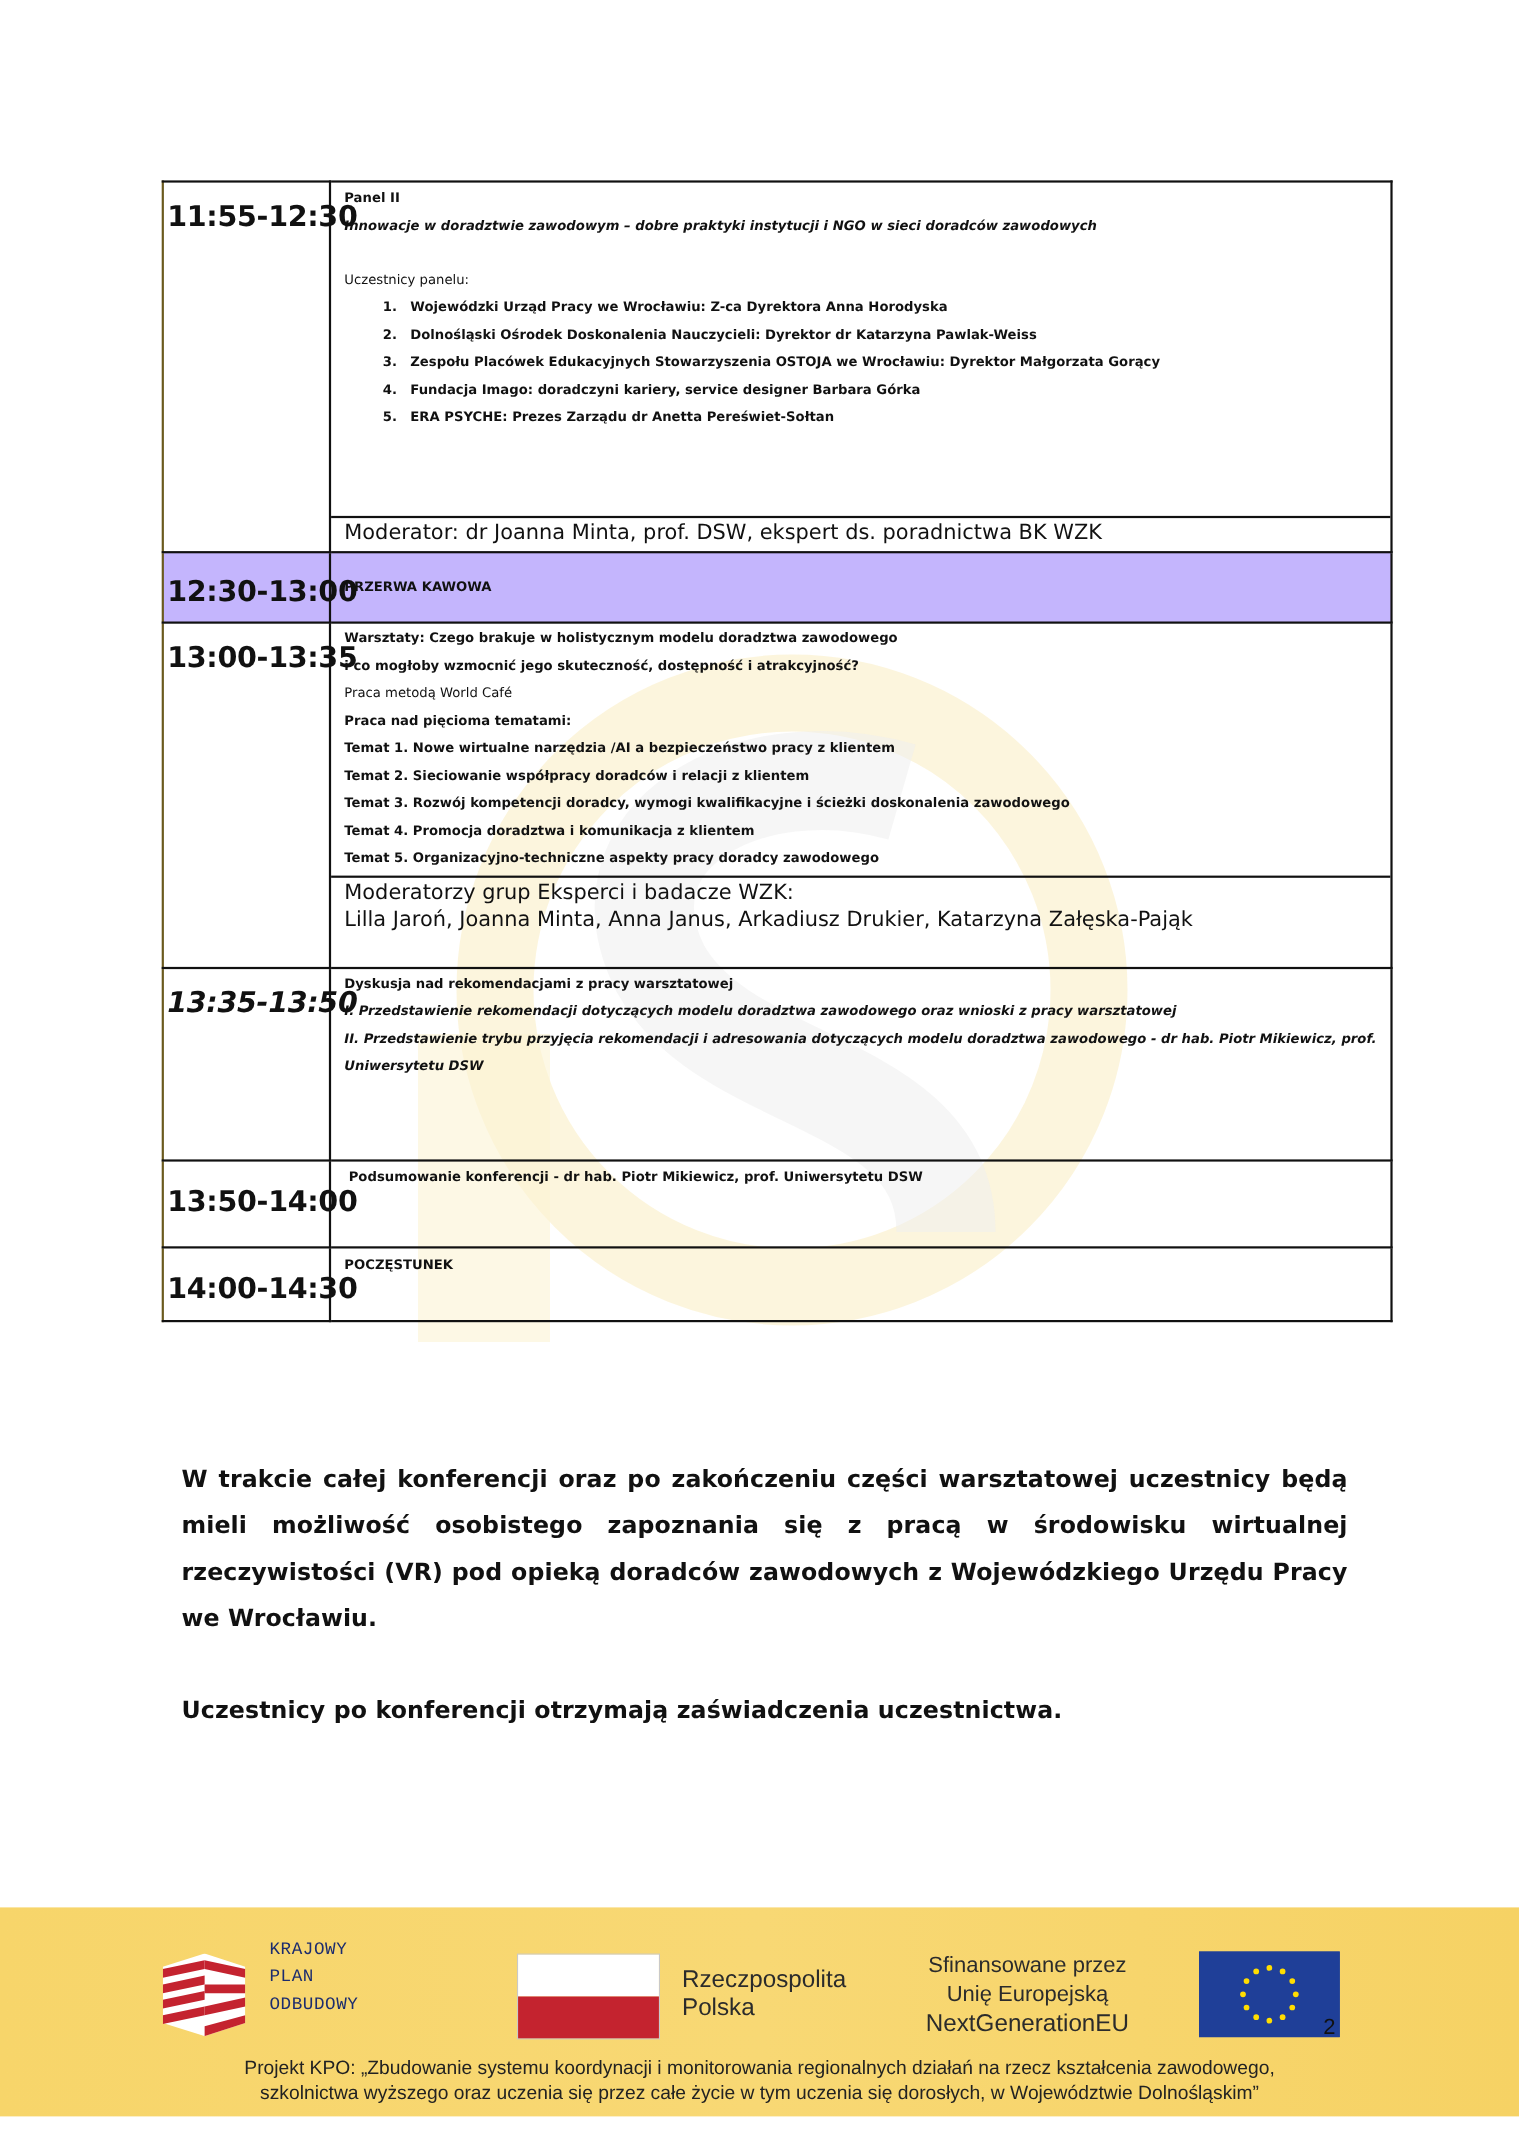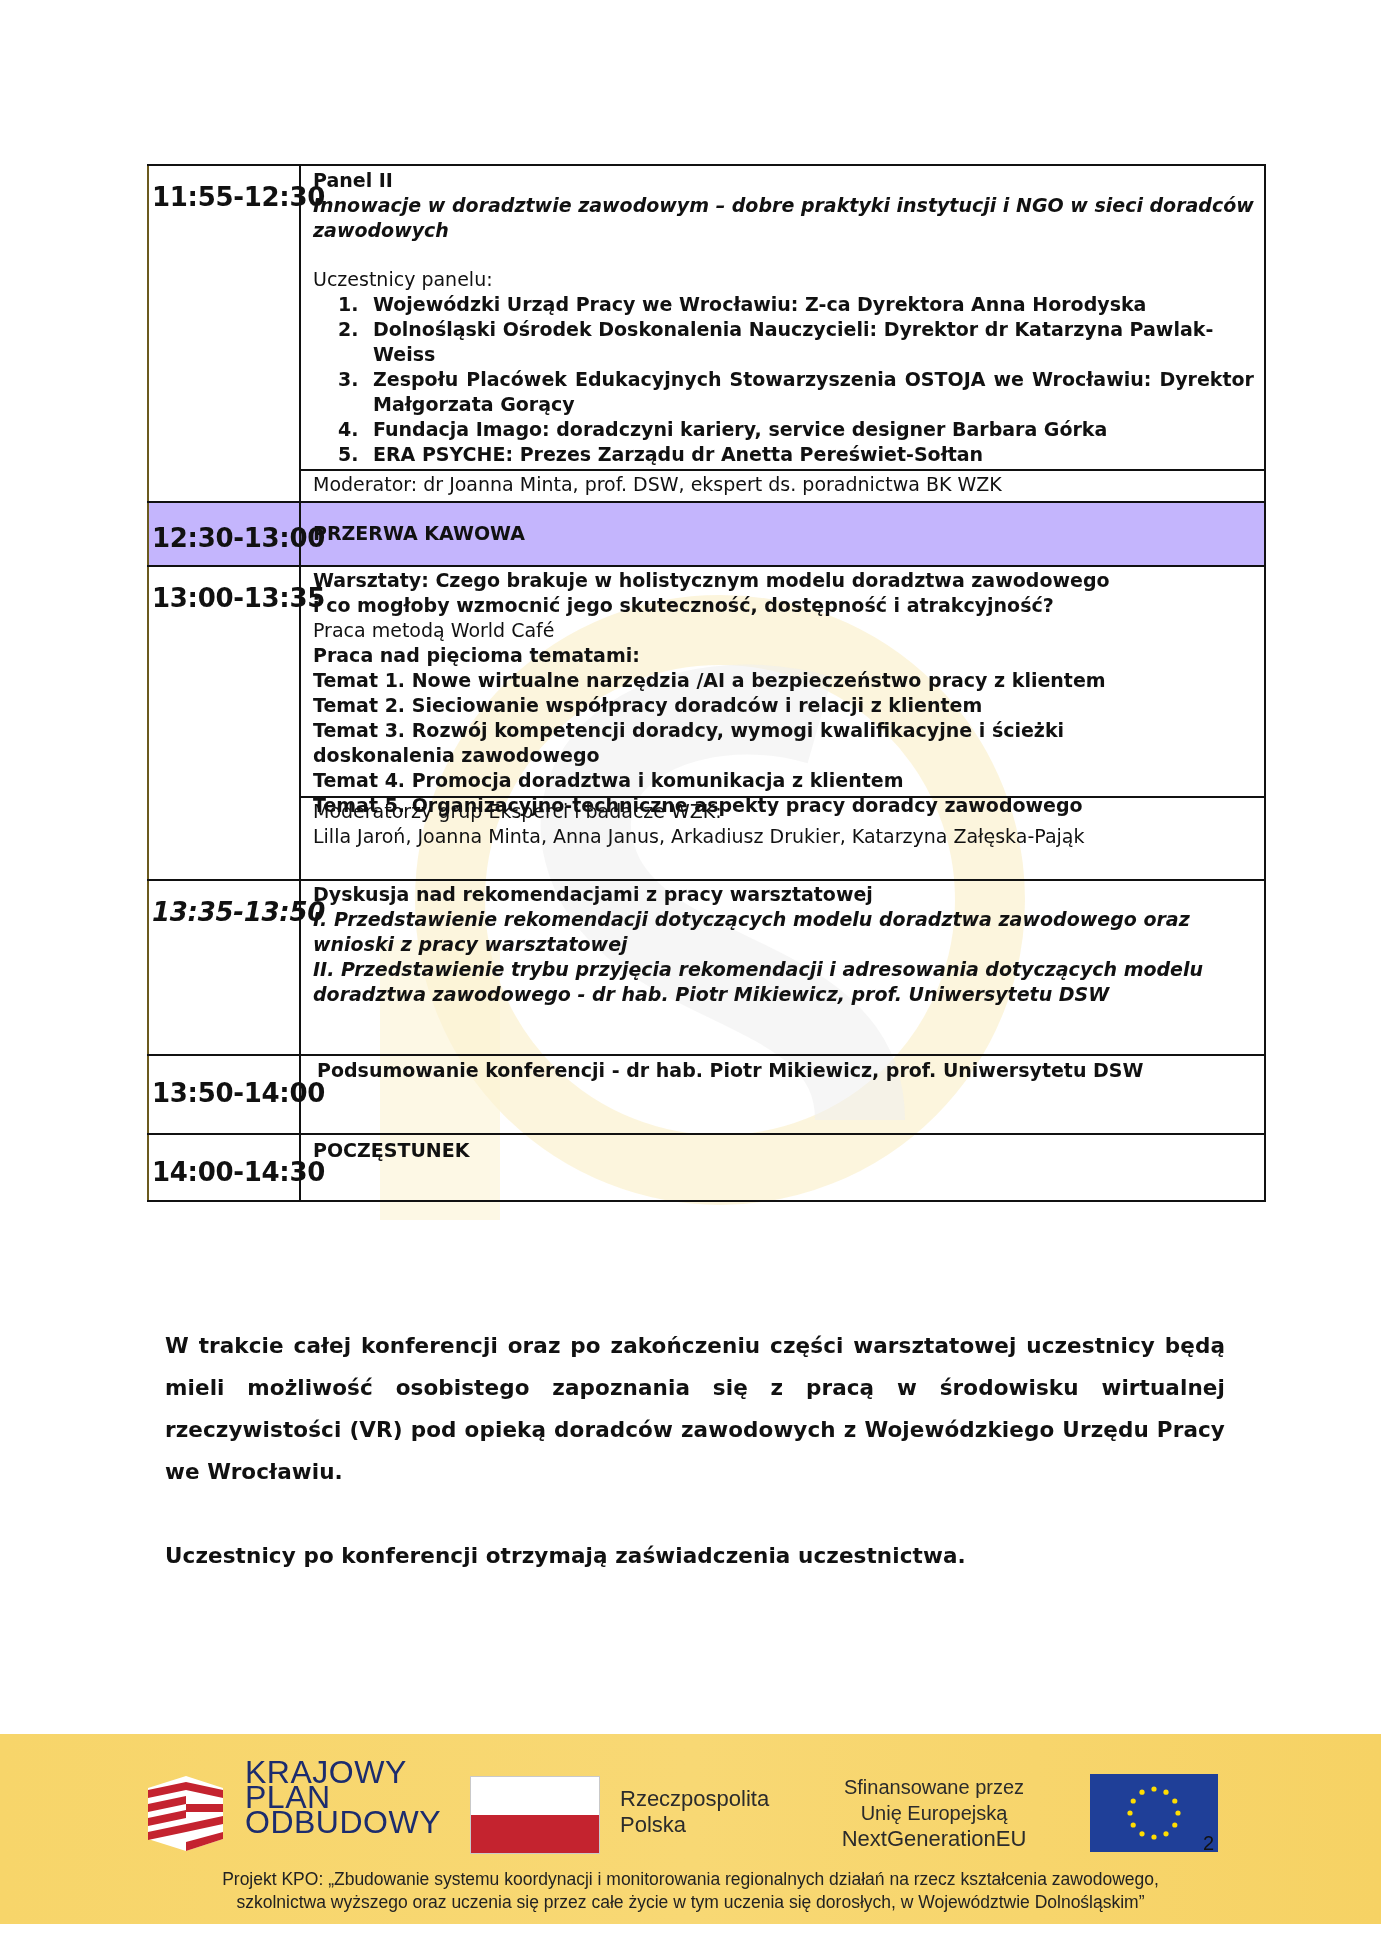--- a/index.html
+++ b/index.html
@@ -3,36 +3,36 @@
 <meta charset="utf-8">
 <style>
   html, body { margin:0; padding:0; }
   body { width:1381px; height:1942px; position:relative; background:#ffffff; overflow:hidden;
          font-family:"DejaVu Sans", sans-serif; color:#111; }
   .watermark { position:absolute; left:300px; top:560px; width:860px; height:700px; pointer-events:none; }
   .tbl { position:absolute; left:147px; top:164px; width:1119px; border-collapse:collapse; table-layout:fixed; }
   .tbl td { border:2px solid #111; vertical-align:top; padding:0; }
   .tbl td.time { width:145px; font-weight:bold; font-size:26px; padding:16px 2px 0 3px; white-space:nowrap; letter-spacing:-0.3px; border-left-color:#6b5a1e; }
   .tbl td.time.it { font-style:italic; }
-  .cell { padding:2px 10px 6px 12px; font-size:19px; line-height:25px; }
+  .cell { padding:2px 10px 6px 12px; font-size:12px; line-height:25px; }
   .b { font-weight:bold; }
   .i { }
   .light { font-weight:normal; }
   .bi { font-weight:bold; font-style:italic; }
   ol { margin:0; padding:0 0 0 52px; font-weight:bold; }
   ol li { padding-left:8px; }
   .justify { text-align:justify; }
   .break-bg td { background:#c4b5fd; }
   .sub { border-top:2px solid #111; padding:4px 10px 8px 12px; font-size:19px; line-height:25px; }
   .paras { position:absolute; left:165px; top:1325px; width:1060px; font-weight:bold; font-size:21.5px; line-height:42px; letter-spacing:0.1px; }
   .paras p { margin:0; }
   .paras p + p { margin-top:42px; }
   .footer { position:absolute; left:0; top:1734px; width:1381px; height:190px; background:linear-gradient(90deg,#f7d56a,#f8d874 50%,#f6d264); }
   .kpo-logo { position:absolute; left:148px; top:42px; width:75px; height:75px; }
-  .kpo-text { position:absolute; left:245px; top:26px; color:#1c2c6e; font-family:Liberation Sans, sans-serif; font-size:32px; line-height:25px; letter-spacing:0.5px; }
+  .kpo-text { position:absolute; left:245px; top:26px; color:#1c2c6e; font-family:Liberation Mono, monospace; font-size:16px; line-height:25px; letter-spacing:0.5px; }
   .flag { position:absolute; left:470px; top:42px; width:128px; height:76px; border:1px solid #c9c9c9; }
   .flag .w { height:50%; background:#ffffff; }
   .flag .r { height:50%; background:#c4232f; }
   .rp-text { position:absolute; left:620px; top:52px; color:#2b2b2b; font-family:"Liberation Sans", sans-serif; font-size:22px; line-height:26px; }
   .eu-text { position:absolute; left:800px; top:40px; width:268px; text-align:center; color:#2b2b2b; font-family:"Liberation Sans", sans-serif; font-size:20px; line-height:26px; }
   .eu-text .big { font-size:22px; }
   .eu-flag { position:absolute; left:1090px; top:40px; width:128px; height:78px; background:#1f3f98; }
   .page-num { position:absolute; left:1203px; top:98px; font-size:20px; color:#111; font-family:"Liberation Sans", sans-serif; }
   .proj { position:absolute; left:0; top:134px; width:1381px; text-align:center; font-family:"Liberation Sans", sans-serif; font-size:17.5px; line-height:23px; color:#222; }
 </style>

